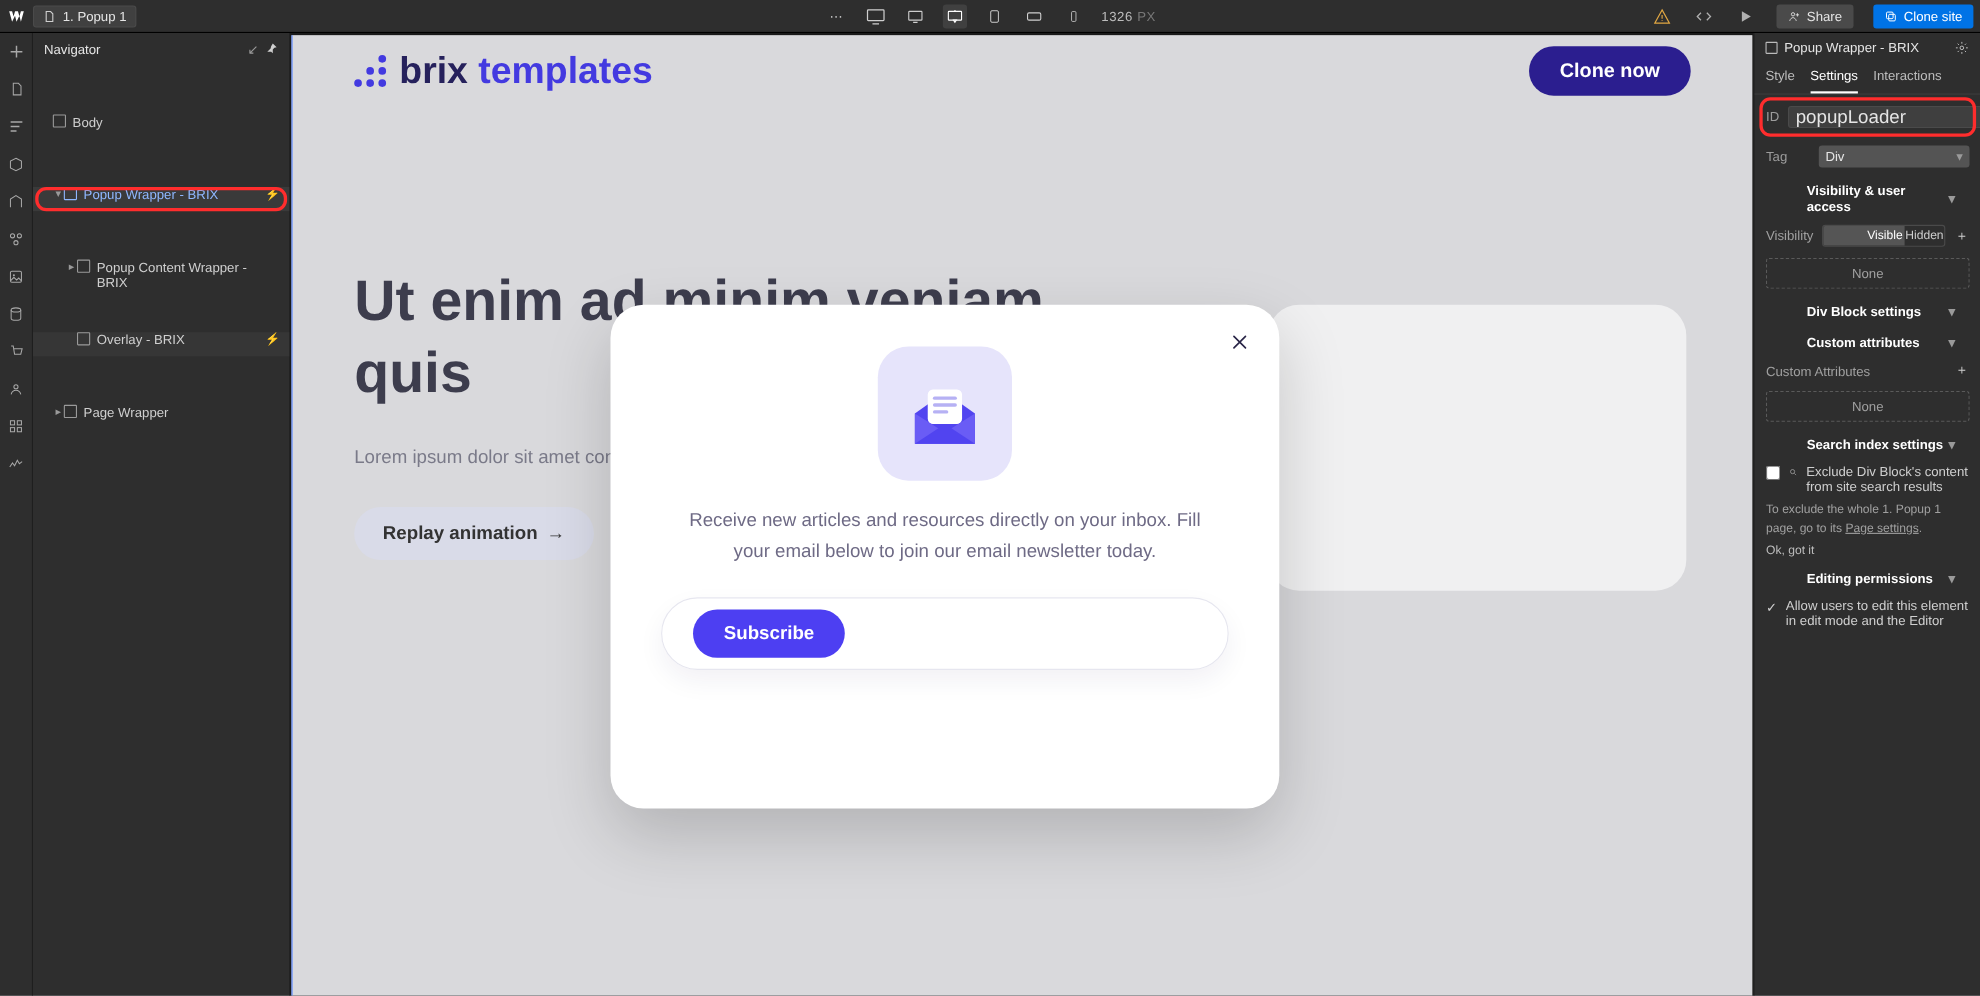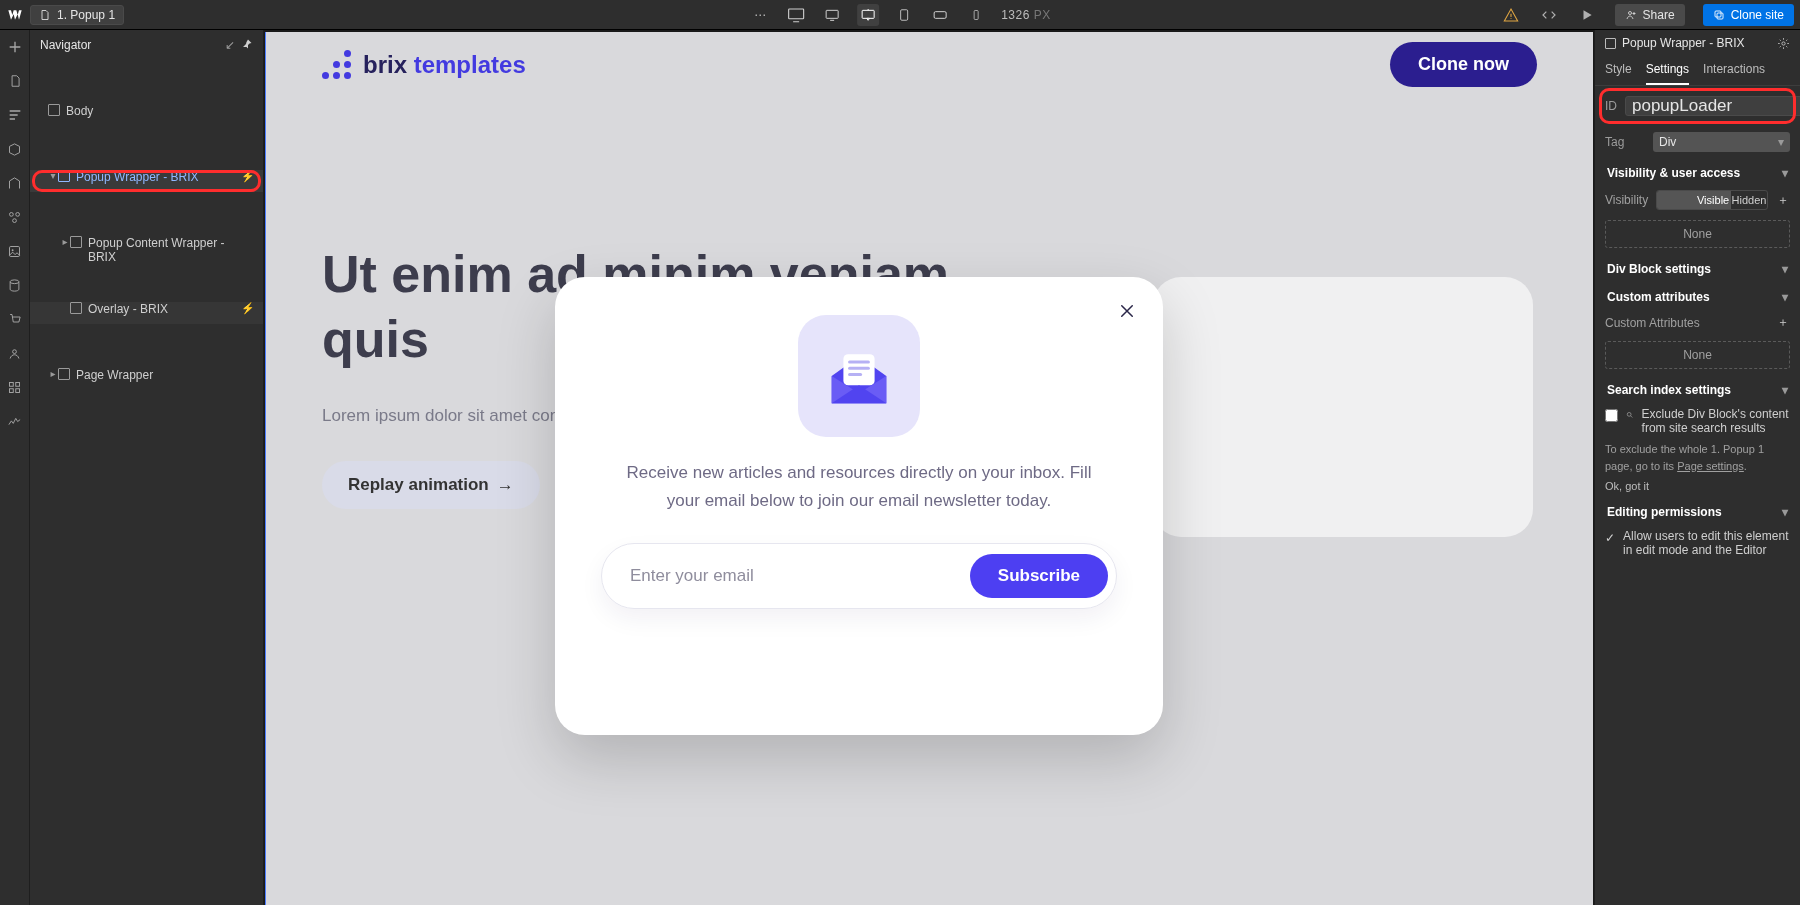--- a/index.html
+++ b/index.html
@@ -86,21 +86,21 @@
   position:absolute; left:1px; top:2px; right:1px; bottom:0;
   background:#fff;
   border-left:1px solid #4c7dff; 
 }
 .page-frame::before {
   content:""; position:absolute; inset:0; background:rgba(120,120,128,0.28);
 }
 
 
 .site-head { position:absolute; top:10px; left:56px; right:56px; display:flex; align-items:center; justify-content:space-between; z-index:2; }
-.brand { display:flex; align-items:center; gap:12px; color:#26215c; font-weight:800; font-size:24px;}
+.brand { display:flex; align-items:center; gap:12px; color:#26215c; font-weight:800; font-size:34px;}
 .brand .dots { display:grid; grid-template-columns:repeat(3,7px); grid-template-rows:repeat(3,7px); gap:4px; }
 .brand .dots span { width:7px; height:7px; background:#433ae0; border-radius:50%; display:block;}
 .brand .dots span.hide { visibility:hidden;}
 .brand .dark { color:#26215c; }
 .brand .purple { color:#433ae0; }
 .clone-now { background:#2b1e8f; color:#fff; font-weight:700; font-size:18px; border:none; border-radius:999px; padding:12px 28px;}
 
 
 .hero { position:absolute; top:210px; left:56px; width:48%; z-index:2; color:#6c6b7b;}
 .hero h1 { font-size:52px; line-height:1.25; font-weight:800; color:#3d3d4d; margin-bottom:30px;}
@@ -138,21 +138,21 @@
 .rp-tab.active { color:#fff; border-bottom-color:#fff;text-align:center; }
 .rp-body { flex:1; overflow:auto; }
 
 .field-row, .field-row2 { display:flex; align-items:center; padding:6px 10px; gap:8px; }
 .field-label { width:40px; color:#9c9c9c; }
 .field-input { flex:1; background:#3f3f3f; border:1px solid #4a4a4a; border-radius:3px; padding:3px 6px; color:#e5e5e5; font-size:17px; height:20px;}
 .id-highlight { position:relative; }
 .red-outline-id { position:absolute; left:4px; right:4px; top:2px; bottom:2px; border:3px solid #ff2d2d; border-radius:10px; pointer-events:none;}
 .select-like { flex:1; background:#545454; border-radius:3px; padding:3px 6px; display:flex; align-items:center; justify-content:space-between; color:#e5e5e5; }
 
-.section-title { padding:8px 12px 6px; font-weight:600; color:#fff; display:flex; align-items:center; justify-content:space-between;}
+.section-title { padding:8px 23px 6px; font-weight:600; color:#fff; display:flex; align-items:center; justify-content:space-between;margin-left:24px;}
 .vis-row { display:flex; align-items:center; padding:4px 10px; gap:8px;}
 .seg { display:flex; flex:1; border:1px solid #4a4a4a; border-radius:3px; overflow:hidden;}
 .seg .opt { flex:1; text-align:center; padding:3px 0; color:#cfcfcf; font-size:11px; }
 .seg .opt.active { background:#555; color:#fff;padding-left:38px;}
 .dash-box { margin:6px 10px; border:1px dashed #5a5a5a; border-radius:3px; padding:6px; text-align:center; color:#a0a0a0;}
 .subtext { padding:2px 10px; color:#a0a0a0; font-size:11px; line-height:1.5;}
 .link-like { text-decoration:underline; }
 .plus-icon { width:14px; text-align:center; color:#cfcfcf; }
 
 .checkline { display:flex; align-items:flex-start; gap:8px; padding:4px 10px; color:#cfcfcf;}
@@ -413,21 +413,20 @@
           <rect x="30" y="22" width="40" height="40" rx="6" fill="#fff"></rect>
           <rect x="36" y="30" width="28" height="4" rx="2" fill="#b6b1f4"></rect>
           <rect x="36" y="38" width="28" height="4" rx="2" fill="#b6b1f4"></rect>
           <rect x="36" y="46" width="18" height="4" rx="2" fill="#b6b1f4"></rect>
           <path d="M15 50 L50 72 L85 50 V85 H15 Z" fill="#6a5cf5"></path>
           <path d="M15 85 L50 62 L85 85 Z" fill="#5144f0"></path>
         </svg>
       </div>
       <div class="sub">Receive new articles and resources directly on your inbox. Fill your email below to join our email newsletter today.</div>
       <div class="sub-form">
-        <input type="email" placeholder="Enter your email" style="">
         <button class="subscribe"><span>Subscribe</span></button>
       </div>
     </div>
 
   </div>
 </div>
 
 <div class="right-panel">
   <div class="rp-head">
     <span class="elicon"></span>

